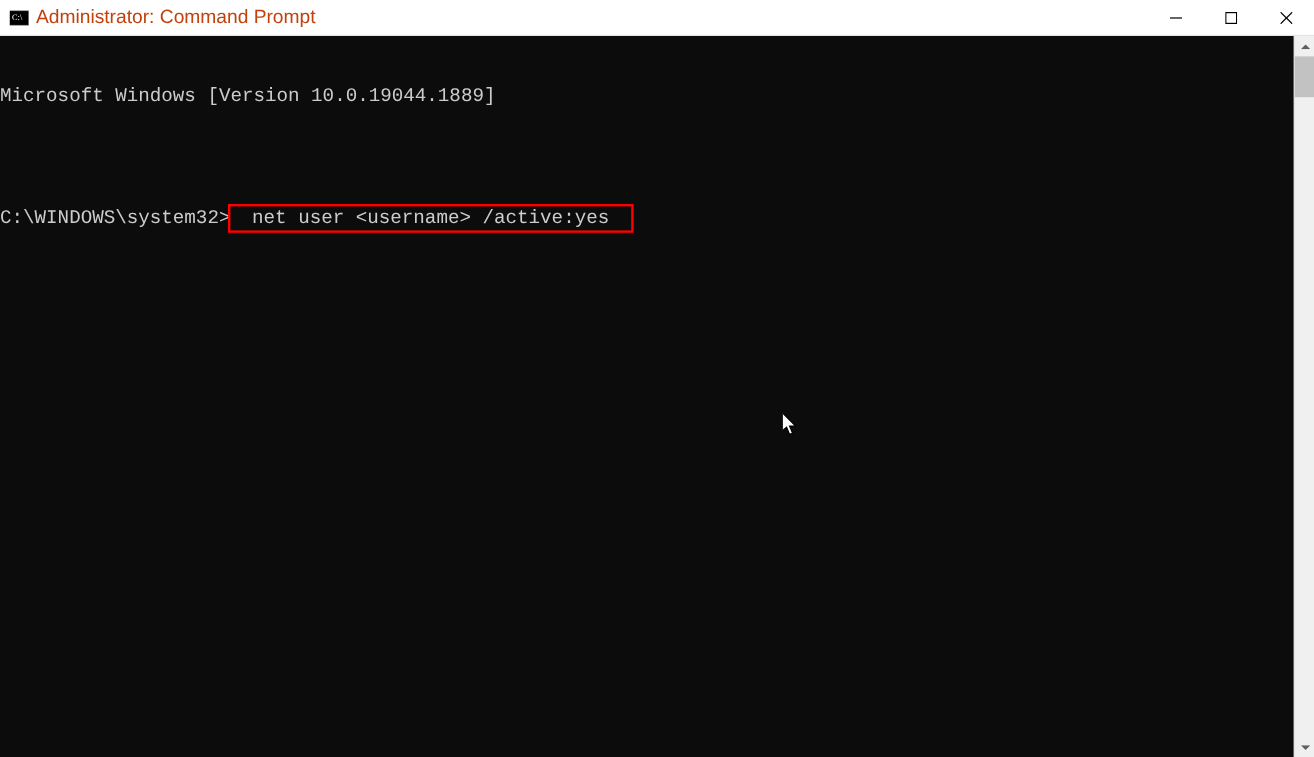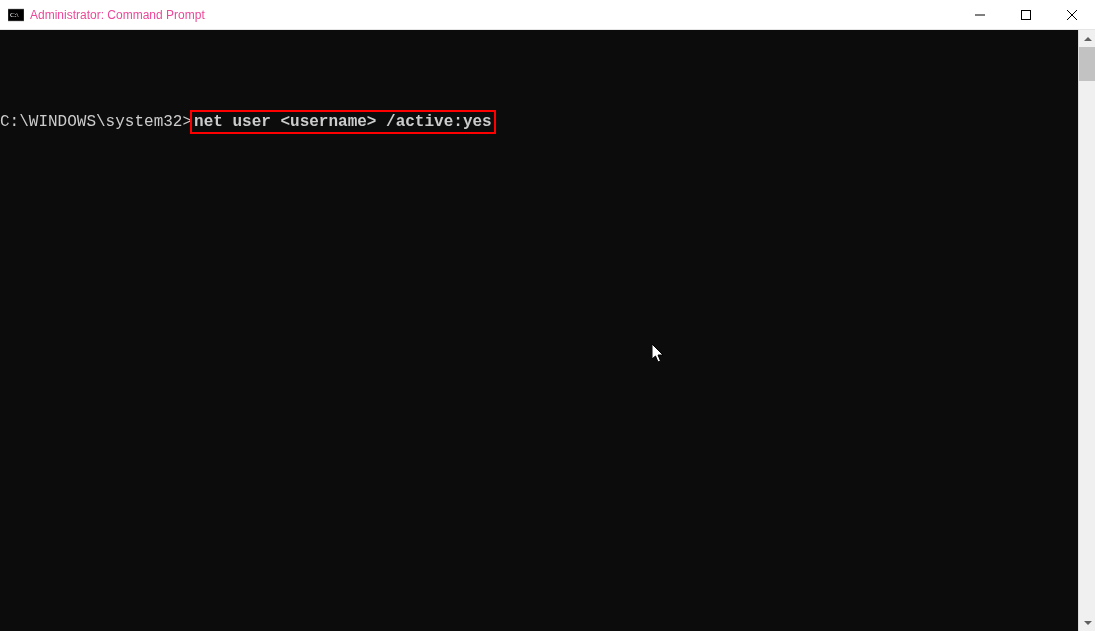--- a/index.html
+++ b/index.html
@@ -36,22 +36,22 @@
       height: 16px;
       margin-right: 6px;
       display: inline-flex;
       align-items: center;
       justify-content: center;
     }
     .app-icon svg {
       display: block;
     }
     .title-text {
-      font-size: 12px;
-      color: #ec4899;
+      font-size: 16px;
+      color: #c2410c;
       flex: 1;
       white-space: nowrap;
     }
     .window-controls {
       display: flex;
       height: 100%;
     }
     .win-btn {
       width: 46px;
       height: 30px;
@@ -79,24 +79,23 @@
       padding: 0;
       white-space: pre;
       overflow: hidden;
       position: relative;
     }
     .terminal-line {
       white-space: pre;
     }
     .highlight-box {
       border: 2px solid #ff0000;
-      padding: 0 2px;
+      padding: 0 18px;
       display: inline-block;
       margin-left: -2px;
-      font-weight: bold;
     }
     .scrollbar {
       width: 17px;
       background: #f0f0f0;
       display: flex;
       flex-direction: column;
       border-left: 1px solid #ddd;
     }
     .scroll-btn {
       width: 17px;
@@ -158,20 +157,21 @@
         <svg width="10" height="10" viewBox="0 0 10 10">
             <line x1="0" y1="0" x2="10" y2="10" stroke="currentColor" stroke-width="1"></line>
             <line x1="10" y1="0" x2="0" y2="10" stroke="currentColor" stroke-width="1"></line>
           </svg>
       </button>
     </div>
   </div>
 
   <div class="content-area">
     <div class="terminal">
+      <div class="terminal-line">Microsoft Windows [Version 10.0.19044.1889]</div>
       <div class="terminal-line"></div>
       <div class="terminal-line"><span>C:\WINDOWS\system32&gt;</span><span class="highlight-box"><span>net user &lt;username&gt; /active:yes</span></span></div>
 
       <div class="cursor-arrow">
         <svg width="14" height="20" viewBox="0 0 14 20">
           <path d="M0 0 L0 15 L3.5 12 L6 18 L8.5 17 L6 11 L11 11 Z" fill="#fff" stroke="#000" stroke-width="1"></path>
         </svg>
       </div>
     </div>
 

